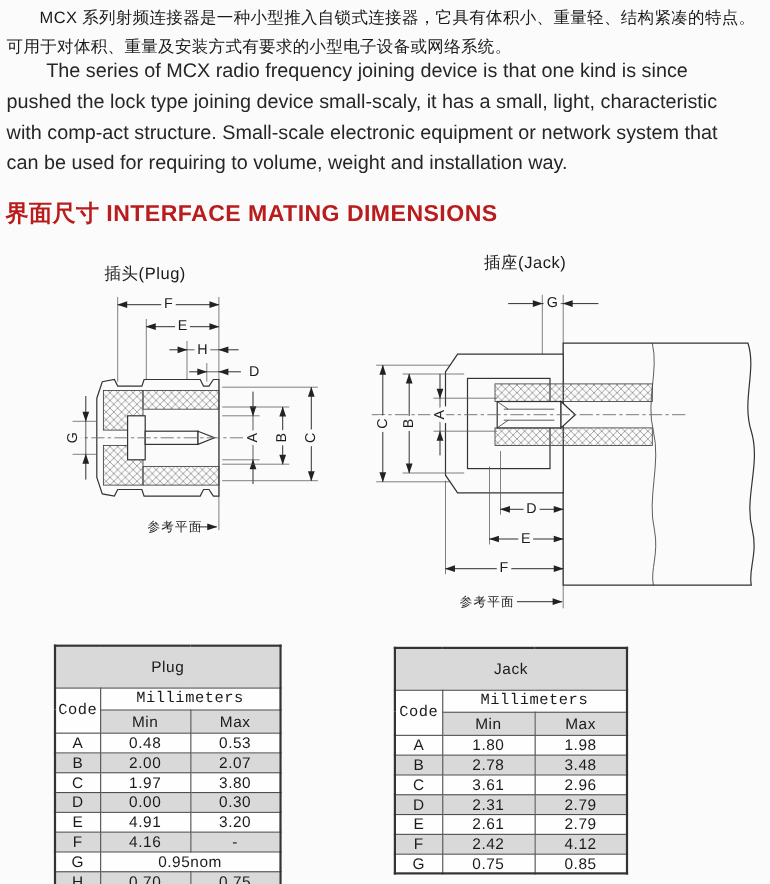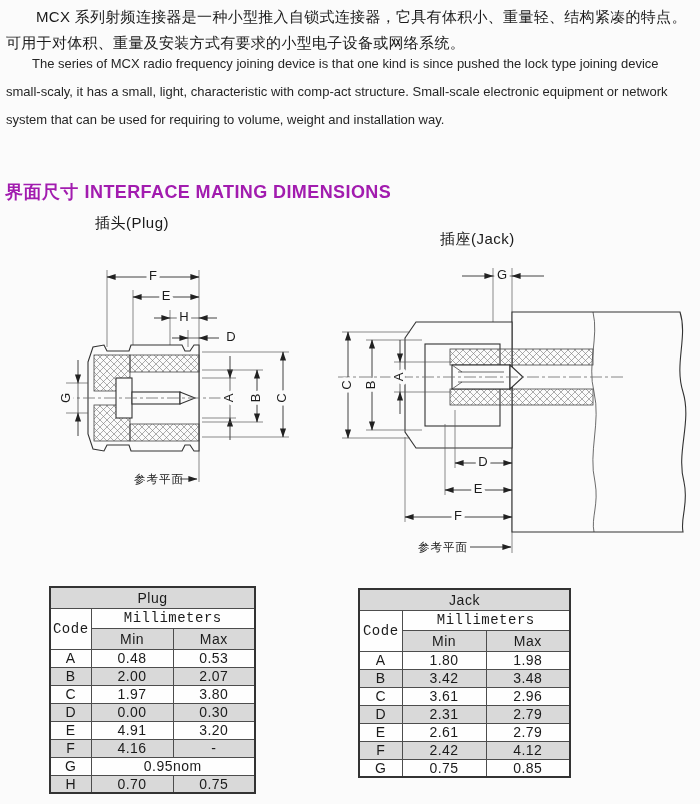--- a/index.html
+++ b/index.html
@@ -12,32 +12,32 @@
     overflow:hidden;
   }
   .page{position:absolute;left:0;top:0;width:700px;height:804px;padding-left:36px;}
   .zh-para{
     position:absolute;left:6px;top:4px;width:689px;
     font-size:15px;line-height:26px;text-indent:2em;
     letter-spacing:0.3px;color:#1a1a1a;margin:0;
   }
   .en-para{
     position:absolute;left:6px;top:50px;width:676px;
-    font-size:13px;line-height:28px;text-indent:2em;
+    font-size:18px;line-height:28px;text-indent:2em;
     color:#262626;margin:0;
   }
   .section-heading{
     position:absolute;left:5px;top:180px;margin:0;
-    font-size:18px;font-weight:bold;letter-spacing:0.4px;color:#a21caf;
+    font-size:21px;font-weight:bold;letter-spacing:0.4px;color:#b91c1c;
   }
   .section-heading .en{margin-left:6px;}
   .fig-label{
     position:absolute;font-size:15px;color:#1a1a1a;letter-spacing:0.5px;
   }
-  .plug-title{left:95px;top:214px;}
+  .plug-title{left:95px;top:240px;}
   .jack-title{left:420px;top:230px;margin-left:20px;}
   svg.drawing{position:absolute;}
   .plug-svg{left:30px;top:252px;}
   .jack-svg{left:330px;top:252px;}
   svg .outline{fill:#fbfbfb;stroke:#333;stroke-width:1.1;}
   svg .hatchbox{stroke:#444;stroke-width:0.8;}
   svg .dim{stroke:#2e2e2e;stroke-width:0.9;fill:none;}
   svg .thin{stroke:#2e2e2e;stroke-width:0.7;fill:none;}
   svg .ext{stroke:#5a5a5a;stroke-width:0.7;fill:none;}
   svg .cl{stroke:#6a6a6a;stroke-width:0.8;fill:none;stroke-dasharray:12 3 3 3;}
@@ -54,21 +54,21 @@
     position:absolute;border-collapse:collapse;table-layout:fixed;
     font-size:14px;color:#1b1b1b;background:#fefefe;
     border:2px solid #333;letter-spacing:0.5px;
   }
   table.dim-table td{
     border:1px solid #4d4d4d;text-align:center;vertical-align:middle;padding:0;
     overflow:hidden;white-space:nowrap;
   }
   .plug-table{left:49px;top:586px;width:205px;}
   .jack-table{left:358px;top:588px;width:211px;}
-  tr.title-row{height:21px;}
+  tr.title-row{height:38px;}
   tr.unit-row{height:20px;font-family:Liberation Mono, monospace;}
   tr.minmax-row{height:21px;}
   tr.data-row{height:18px;}
   td.shade{background:#d9d9d9;}
   .col-code-p{width:41px;} .col-min-p{width:82px;} .col-max-p{width:82px;}
   .col-code-j{width:43px;} .col-min-j{width:84px;} .col-max-j{width:84px;}
 </style>
 </head>
 <body>
 
@@ -306,21 +306,21 @@
         <td class="shade">Min</td>
         <td class="shade">Max</td>
       </tr>
       <tr class="data-row">
         <td>A</td>
         <td>1.80</td>
         <td>1.98</td>
       </tr>
       <tr class="data-row">
         <td class="shade">B</td>
-        <td class="shade">3.42</td>
+        <td class="shade">2.78</td>
         <td class="shade">3.48</td>
       </tr>
       <tr class="data-row">
         <td>C</td>
         <td>3.61</td>
         <td>2.96</td>
       </tr>
       <tr class="data-row">
         <td class="shade">D</td>
         <td class="shade">2.31</td>

